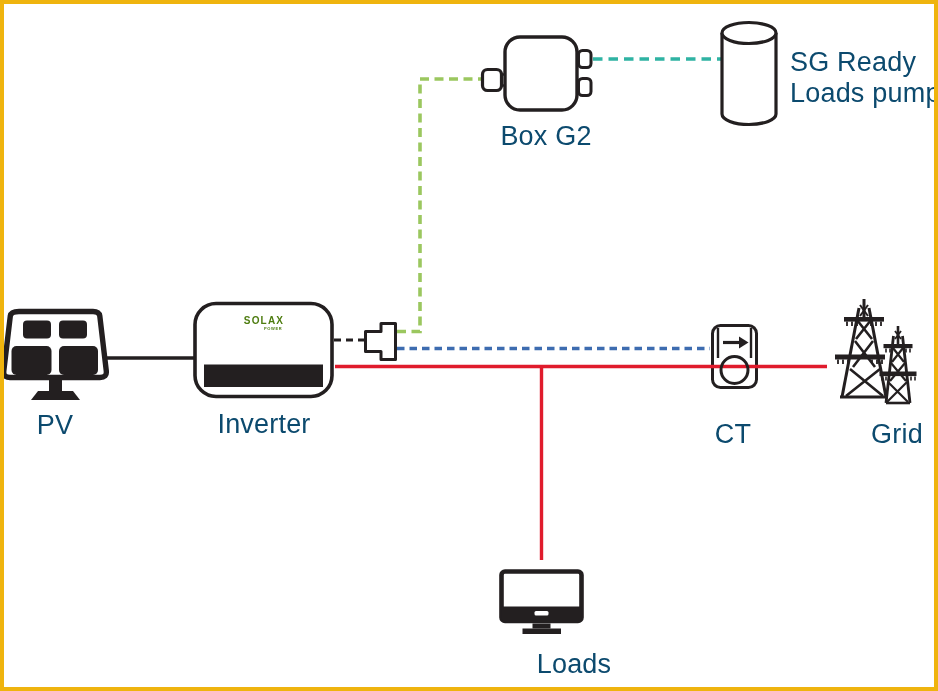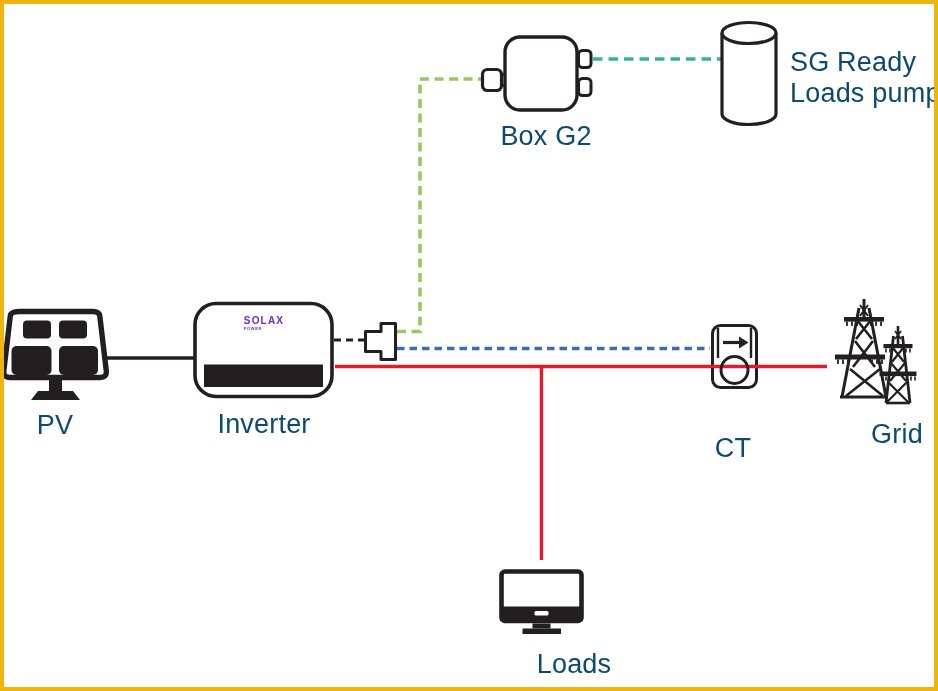--- a/index.html
+++ b/index.html
@@ -19,22 +19,22 @@
     font-size:27px;
     font-weight:500;
     line-height:1.12;
     white-space:nowrap;
     letter-spacing:0.2px;
   }
   .lbl.center{transform:translateX(-50%);text-align:center;}
   .brand{
     position:absolute;
     transform:translateX(-50%);
-    color:#6d28d9;
-    text-align:left;
+    color:#4d7c0f;
+    text-align:right;
     line-height:1;
   }
   .brand-main{font-size:10px;font-weight:800;letter-spacing:1.2px;}
   .brand-sub{font-size:4px;font-weight:700;letter-spacing:0.6px;padding-right:2px;margin-top:1px;}
 </style>
 </head>
 <body>
 
 <div class="canvas">
 
@@ -188,19 +188,19 @@
 
   <div class="lbl center" style="left:542px; top:117px;">
     <div>Box G2</div>
   </div>
 
   <div class="lbl" style="left:786px; top:43px; line-height:1.14;">
     <div>SG Ready</div>
     <div>Loads pump</div>
   </div>
 
-  <div class="lbl center" style="left:729px; top:429px;">CT</div>
+  <div class="lbl center" style="left:729px; top:415px;">CT</div>
 
   <div class="lbl center" style="left:877px; top:415px;margin-left:16px;">Grid</div>
 
   <div class="lbl center" style="left:538px; top:645px;margin-left:32px;">Loads</div>
 
 </div>
 
 </body></html>

